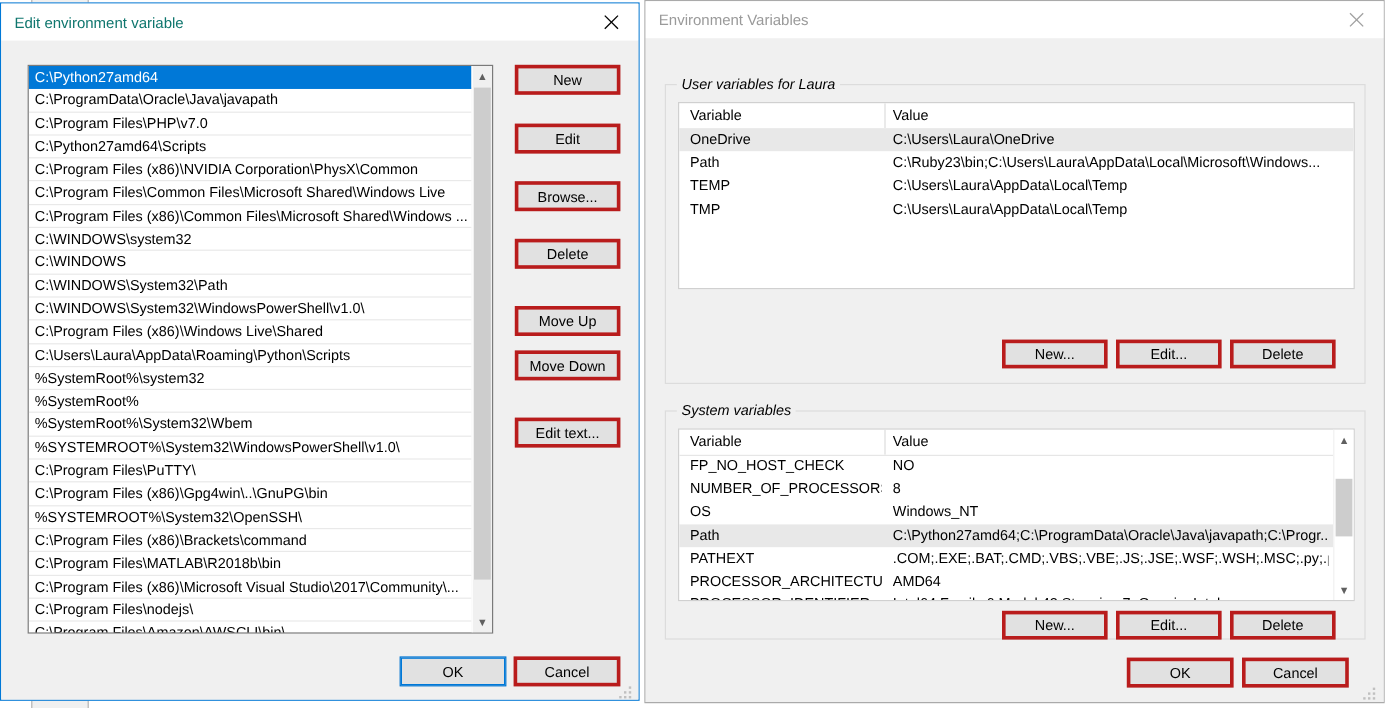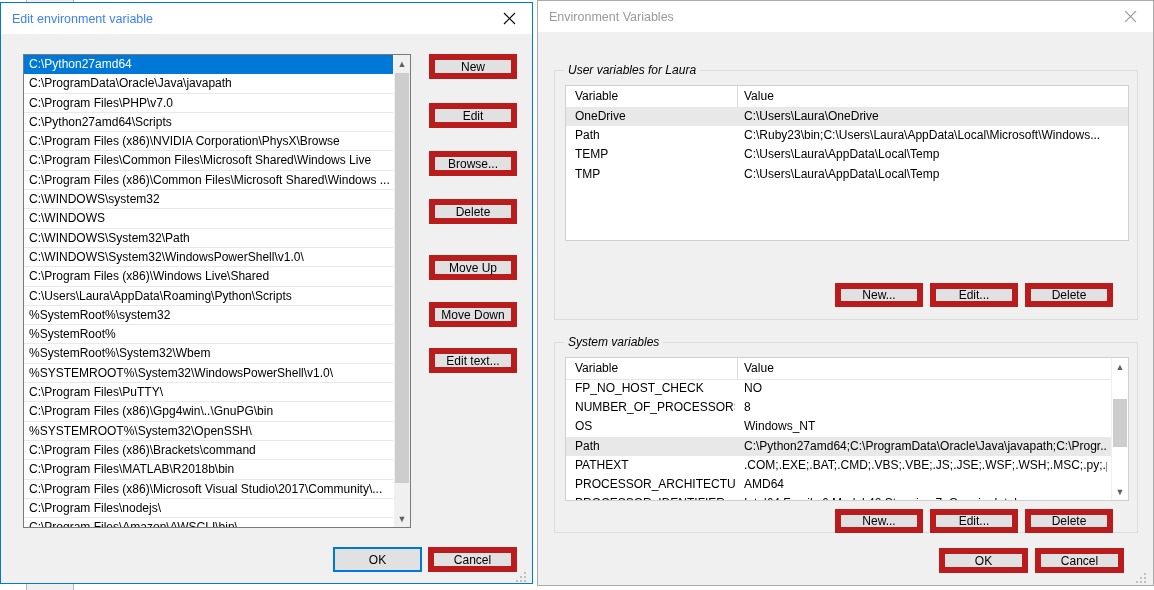--- a/index.html
+++ b/index.html
@@ -49,21 +49,21 @@
     box-sizing: border-box;
   }
   .titlebar .title {
     position: absolute;
     left: 11px;
     top: 9px;
     font-size: 12.5px;
     line-height: 14px;
     white-space: nowrap;
   }
-  .window.active .titlebar .title { color: #3b82f6; }
+  .window.active .titlebar .title { color: #0f766e; }
   .window.inactive .titlebar .title { color: #9a9a9a; }
   .close-btn {
     position: absolute;
     right: 0;
     top: 0;
     width: 45px;
     height: 30px;
     display: flex;
     align-items: center;
     justify-content: center;
@@ -77,21 +77,21 @@
     position: absolute;
     left: 0; right: 0; top: 31px; bottom: 0;
     background: #f0f0f0;
   }
 
   
   .btn {
     position: absolute;
     box-sizing: border-box;
     background: #e1e1e1;
-    border: 6px solid #b91c1c;
+    border: 3px solid #b91c1c;
     font-family: "Liberation Sans", sans-serif;
     font-size: 12px;
     color: #000000;
     display: flex;
     align-items: center;
     justify-content: center;
     cursor: default;
     padding: 0;
     line-height: 1;
     white-space: nowrap;
@@ -281,21 +281,21 @@
     </div>
 
     <div class="client">
 
       <div class="listbox" style="left:22px; top:20px; width:388px; height:474px;">
         <div class="rows" id="path-rows">
             <div class="path-row selected">C:\Python27amd64</div>
             <div class="path-row">C:\ProgramData\Oracle\Java\javapath</div>
             <div class="path-row">C:\Program Files\PHP\v7.0</div>
             <div class="path-row">C:\Python27amd64\Scripts</div>
-            <div class="path-row">C:\Program Files (x86)\NVIDIA Corporation\PhysX\Browse</div>
+            <div class="path-row">C:\Program Files (x86)\NVIDIA Corporation\PhysX\Common</div>
             <div class="path-row">C:\Program Files\Common Files\Microsoft Shared\Windows Live</div>
             <div class="path-row">C:\Program Files (x86)\Common Files\Microsoft Shared\Windows ...</div>
             <div class="path-row">C:\WINDOWS\system32</div>
             <div class="path-row">C:\WINDOWS</div>
             <div class="path-row">C:\WINDOWS\System32\Path</div>
             <div class="path-row">C:\WINDOWS\System32\WindowsPowerShell\v1.0\</div>
             <div class="path-row">C:\Program Files (x86)\Windows Live\Shared</div>
             <div class="path-row">C:\Users\Laura\AppData\Roaming\Python\Scripts</div>
             <div class="path-row">%SystemRoot%\system32</div>
             <div class="path-row">%SystemRoot%</div>
@@ -316,21 +316,21 @@
           <div class="arrow down">▼</div>
         </div>
       </div>
 
       <div id="edit-side-buttons">
           <button class="btn" style="left: 428px; top: 20px; width: 88px; height: 25px;">New</button>
           <button class="btn" style="left: 428px; top: 69px; width: 88px; height: 25px;">Edit</button>
           <button class="btn" style="left: 428px; top: 117px; width: 88px; height: 25px;">Browse...</button>
           <button class="btn" style="left: 428px; top: 165px; width: 88px; height: 25px;">Delete</button>
           <button class="btn" style="left: 428px; top: 221px; width: 88px; height: 25px;">Move Up</button>
-          <button class="btn" style="left: 428px; top: 268px; width: 88px; height: 25px;">Move Down</button>
+          <button class="btn" style="left: 428px; top: 258px; width: 88px; height: 25px;">Move Down</button>
           <button class="btn" style="left: 428px; top: 314px; width: 88px; height: 25px;">Edit text...</button>
         </div>
 
       <button class="btn default" style="left:332px; top:513px; width:89px; height:25px;">OK</button>
       <button class="btn" style="left:427px; top:513px; width:89px; height:25px;">Cancel</button>
 
       <div class="grip" style="left:515px; top:538px;">
         <i style="left:8px;top:0px"></i>
         <i style="left:4px;top:4px"></i>
           <i style="left:8px;top:4px"></i>

